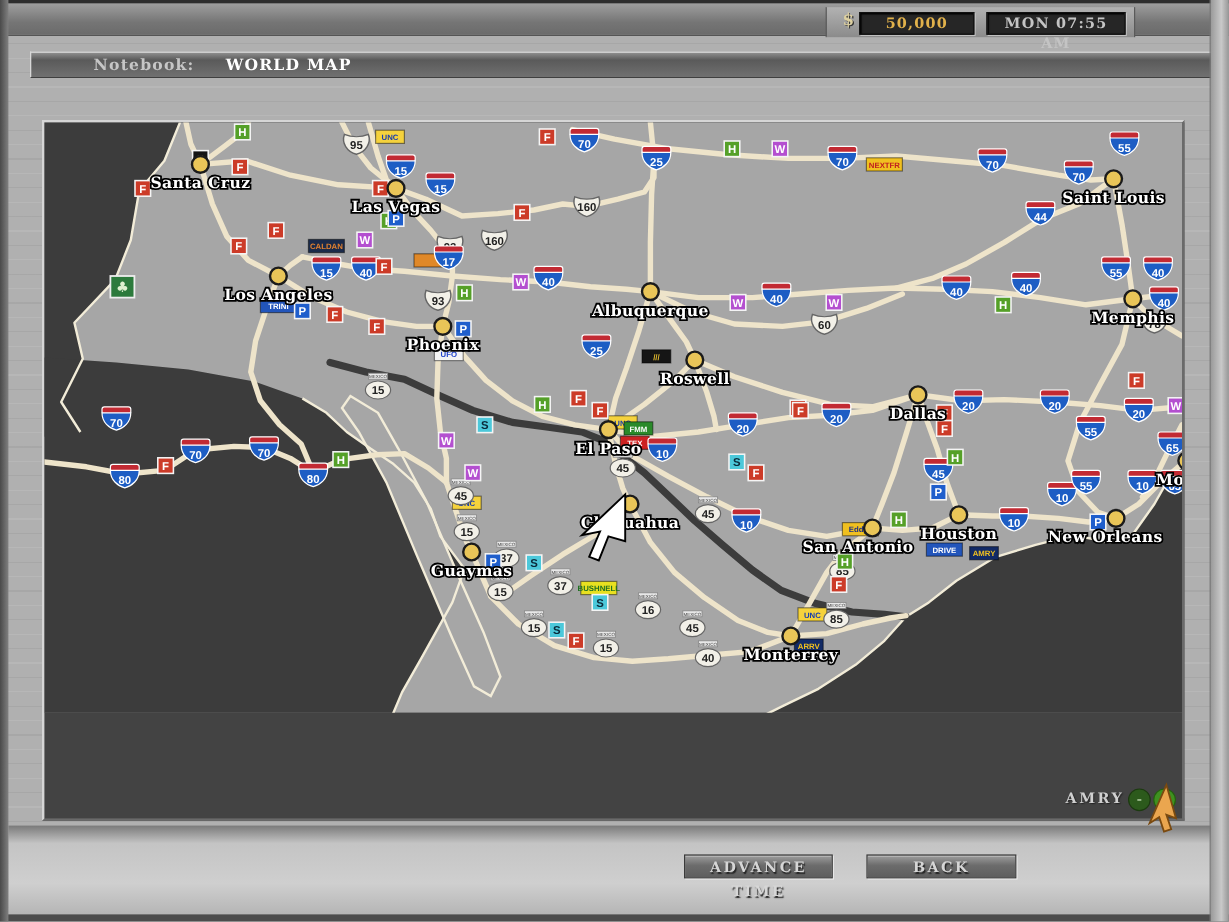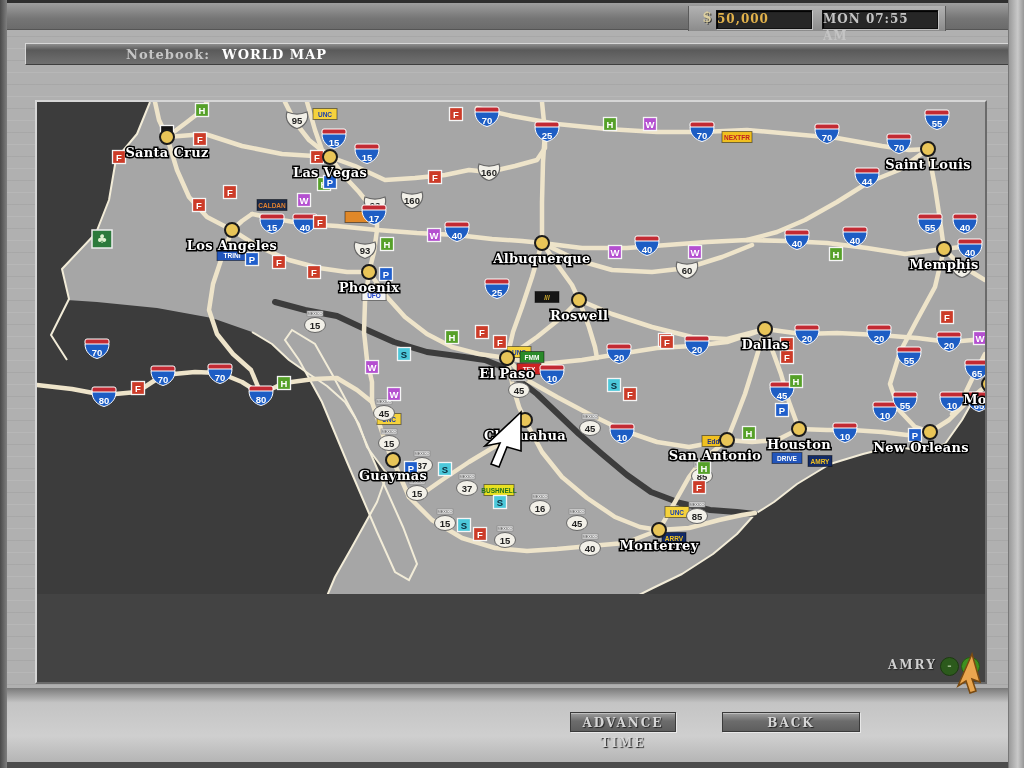--- a/index.html
+++ b/index.html
@@ -16,51 +16,51 @@
   #top-bar{left:0;top:3px;width:1024px;height:26px;
     background:linear-gradient(#9e9e9e,#757575 60%,#6b6b6b);
     border-bottom:1px solid #555}
   #hud-plate{left:688px;top:3px;width:256px;height:25px;
     background:linear-gradient(#b2b2b2,#8b8b8b);
     border-left:1px solid #5a5a5a;border-right:1px solid #5a5a5a}
   #dollar-icon{left:699px;top:6px;width:16px;height:18px;color:#ddd0a0;
     font:bold 14px "DejaVu Serif",serif;text-shadow:1px 1px 0 #333;text-align:center}
   .hud-box{height:17px;background:#262626;border:1px solid #101010;
     box-shadow:1px 1px 0 rgba(255,255,255,.45), inset 1px 1px 1px #000;
-    font:bold 12px "DejaVu Serif",serif;line-height:17px;letter-spacing:1px}
+    font:bold 12px "DejaVu Serif",serif;text-align:center;line-height:17px;letter-spacing:1px}
   #money-box{left:716px;top:7px;width:94px;color:#e2b24b}
   #time-box{left:822px;top:7px;width:114px;color:#c4c4c4}
   #notebook-bar{left:25px;top:43px;width:986px;height:22px;
     background:linear-gradient(#8e8e8e,#5a5a5a 30%,#707070);
     border-top:1px solid #d8d8d8;border-left:1px solid #d8d8d8;border-bottom:1px solid #3f3f3f;
-    display:flex;align-items:center;padding-left:100px;box-sizing:border-box}
+    display:flex;align-items:center;padding-left:52px;box-sizing:border-box}
   #notebook-label{color:#c6c6c6;font:bold 13px "DejaVu Serif",serif;letter-spacing:1px}
-  #notebook-title{color:#ffffff;font:bold 13px "DejaVu Serif",serif;letter-spacing:1px;margin-left:12px}
+  #notebook-title{color:#ffffff;font:bold 13px "DejaVu Serif",serif;letter-spacing:1px;margin-left:26px}
   #panel{left:35px;top:100px;width:952px;height:584px;background:#434343;
     border:2px solid;border-color:#d6d6d6 #6a6a6a #6a6a6a #d6d6d6;box-sizing:border-box}
   #map-svg{position:absolute;left:0;top:0}
   #legend{position:absolute;left:0;top:492px;width:948px;height:88px}
   #zoom-label{left:851px;top:556px;color:#d0d0d0;font:bold 12px "DejaVu Serif",serif;
     letter-spacing:2px;text-shadow:1px 1px 1px #222}
   .zoom-btn{width:17px;height:17px;border-radius:50%;text-align:center;
     font:bold 13px "Liberation Sans",sans-serif;line-height:16px}
   #zoom-minus{left:903px;top:555px;background:#2c5a1c;border:1px solid #1c3a10;color:#9ab88a}
   #zoom-plus{left:924px;top:555px;background:#3f9020;border:1px solid #246010;color:#ffffff}
   #below-panel{left:7px;top:688px;width:1004px;height:74px;
     background:linear-gradient(#7a7a7a,#c4c4c4 20%,#cfcfcf 65%,#b5b5b5)}
   #bottom-edge{left:0;top:762px;width:1024px;height:6px;background:#4c4c4c}
   #left-edge{left:0;top:0;width:7px;height:768px;background:linear-gradient(90deg,#4a4a4a,#7f7f7f)}
   #right-edge{left:1008px;top:0;width:16px;height:768px;
     background:linear-gradient(270deg,#8f8f8f,#c9c9c9 45%,#9a9a9a);border-left:1px solid #777}
   .gbtn{height:20px;background:linear-gradient(#9e9e9e,#6c6c6c 45%,#5e5e5e);
     border:1px solid #3a3a3a;box-shadow:1px 1px 0 rgba(255,255,255,.55), inset 0 1px 0 rgba(255,255,255,.35);
     color:#d6d6d6;font:bold 12px "DejaVu Serif",serif;letter-spacing:2px;text-align:center;
     line-height:20px;box-sizing:border-box;text-shadow:1px 1px 1px #222}
-  #btn-advance{left:570px;top:712px;width:106px}
-  #btn-back{left:722px;top:712px;width:138px}
+  #btn-advance{left:570px;top:712px;width:124px}
+  #btn-back{left:722px;top:712px;width:125px}
   .city-label{font:bold 13px "DejaVu Serif",serif;fill:#ffffff;stroke:#000;stroke-width:3px;
     paint-order:stroke;letter-spacing:.3px}
   .shield-num{font:bold 9.5px "Liberation Sans",sans-serif}
   .svc-letter{font:bold 9.5px "Liberation Sans",sans-serif}
 </style>
 </head>
 <body>
 
 <div class="abs" id="top-line"></div>
 <div class="abs" id="top-bar">

